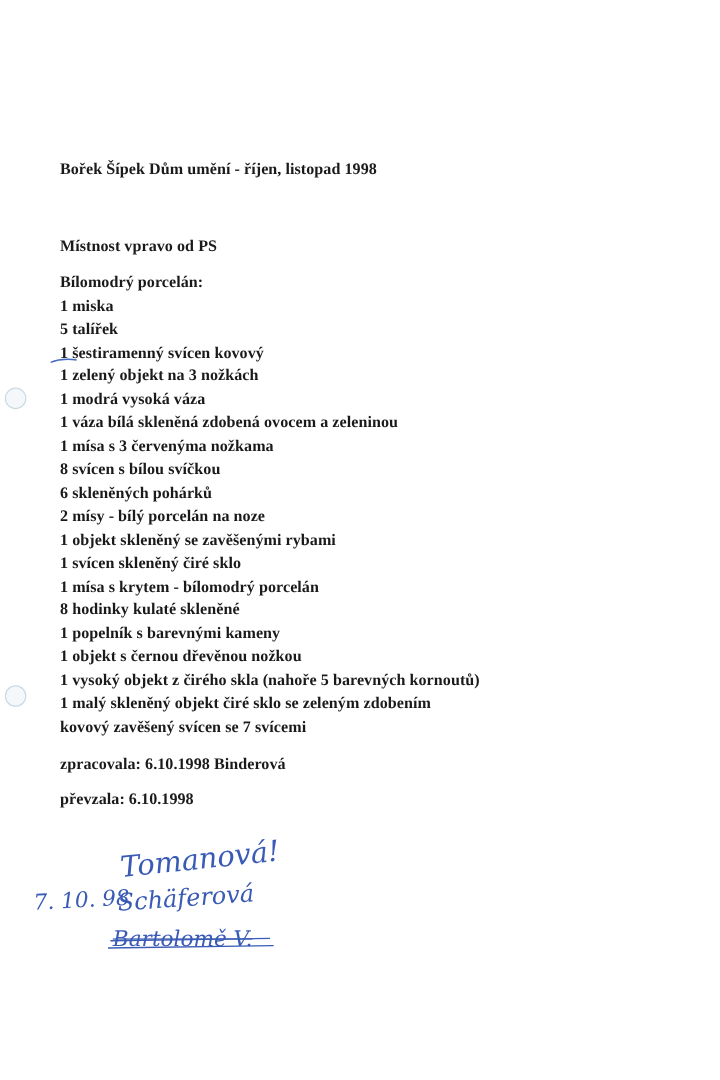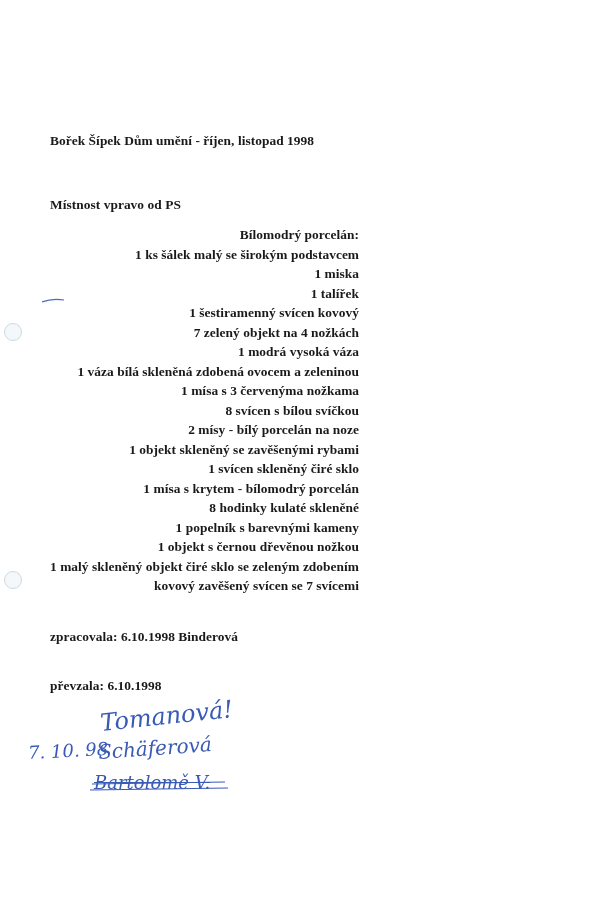--- a/index.html
+++ b/index.html
@@ -8,24 +8,24 @@
       font-family: "Liberation Serif", "DejaVu Serif", serif;
       color: #1a1a1a;
     }
     .page { position: absolute; left: 0; top: 0; width: 600px; height: 872px; }
     .typed {
       position: absolute; left: 50px; font-weight: bold; font-size: 13.4px;
       line-height: 19px; white-space: nowrap; letter-spacing: 0.05px;
     }
     .title { top: 131px; }
     .room { top: 175px; margin-top: 20px; }
-    .list { top: 225px; text-align: right; }
+    .list { top: 225px; }
     .list .row { height: 19.5px; }
     .footer1 { top: 627px; font-family: Liberation Serif, serif; }
-    .footer2 { top: 676px; }
+    .footer2 { top: 656px; }
     .hole {
       position: absolute; width: 16px; height: 16px; border-radius: 50%;
       border: 1px solid #c9dbe3; background: #f4f8fa;
     }
     .hole.h1 { left: 4px; top: 323px; }
     .hole.h2 { left: 4px; top: 571px; }
     .mark-line {
       position: absolute; left: 42px; top: 298px; width: 22px; height: 6px;
     }
     .hand {
@@ -42,36 +42,37 @@
 <div class="page">
 
   <div class="hole h1"></div>
   <div class="hole h2"></div>
 
   <div class="typed title">Bořek Šípek Dům umění - říjen, listopad 1998</div>
   <div class="typed room">Místnost vpravo od PS</div>
 
   <div class="typed list">
     <div class="row">Bílomodrý porcelán:</div>
-    <div class="row">1 ks šálek malý se širokým podstavcem</div>
     <div class="row">1 miska</div>
-    <div class="row">1 talířek</div>
+    <div class="row">5 talířek</div>
     <div class="row">1 šestiramenný svícen kovový</div>
-    <div class="row">7 zelený objekt na 4 nožkách</div>
+    <div class="row">1 zelený objekt na 3 nožkách</div>
     <div class="row">1 modrá vysoká váza</div>
     <div class="row">1 váza bílá skleněná zdobená ovocem a zeleninou</div>
     <div class="row">1 mísa s 3 červenýma nožkama</div>
     <div class="row">8 svícen s bílou svíčkou</div>
+    <div class="row">6 skleněných pohárků</div>
     <div class="row">2 mísy - bílý porcelán na noze</div>
     <div class="row">1 objekt skleněný se zavěšenými rybami</div>
     <div class="row">1 svícen skleněný čiré sklo</div>
     <div class="row">1 mísa s krytem - bílomodrý porcelán</div>
     <div class="row">8 hodinky kulaté skleněné</div>
     <div class="row">1 popelník s barevnými kameny</div>
     <div class="row">1 objekt s černou dřevěnou nožkou</div>
+    <div class="row">1 vysoký objekt z čirého skla (nahoře 5 barevných kornoutů)</div>
     <div class="row">1 malý skleněný objekt čiré sklo se zeleným zdobením</div>
     <div class="row">kovový zavěšený svícen se 7 svícemi</div>
   </div>
 
   <svg class="mark-line" viewBox="0 0 22 6">
     <path d="M0 4 Q10 0 22 2" stroke="#4a6cc0" stroke-width="1.2" fill="none"></path>
   </svg>
 
   <div class="typed footer1">zpracovala: 6.10.1998 Binderová</div>
   <div class="typed footer2">převzala: 6.10.1998</div>

